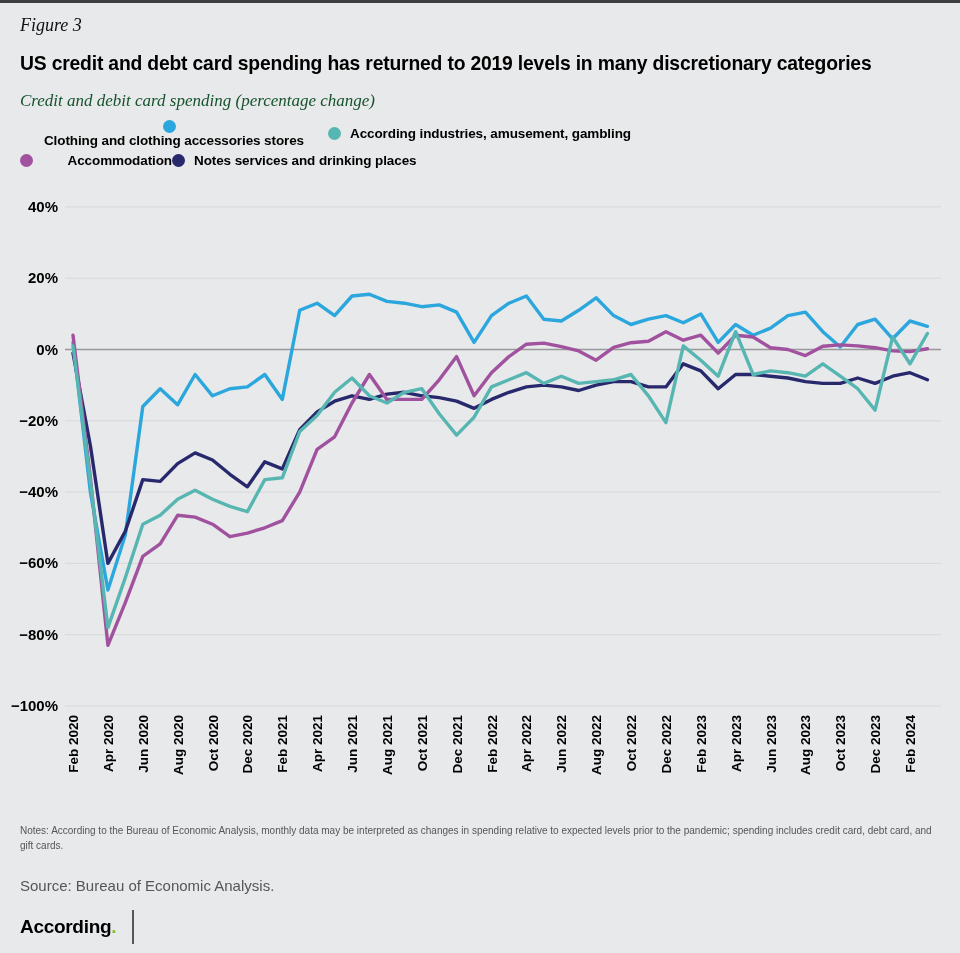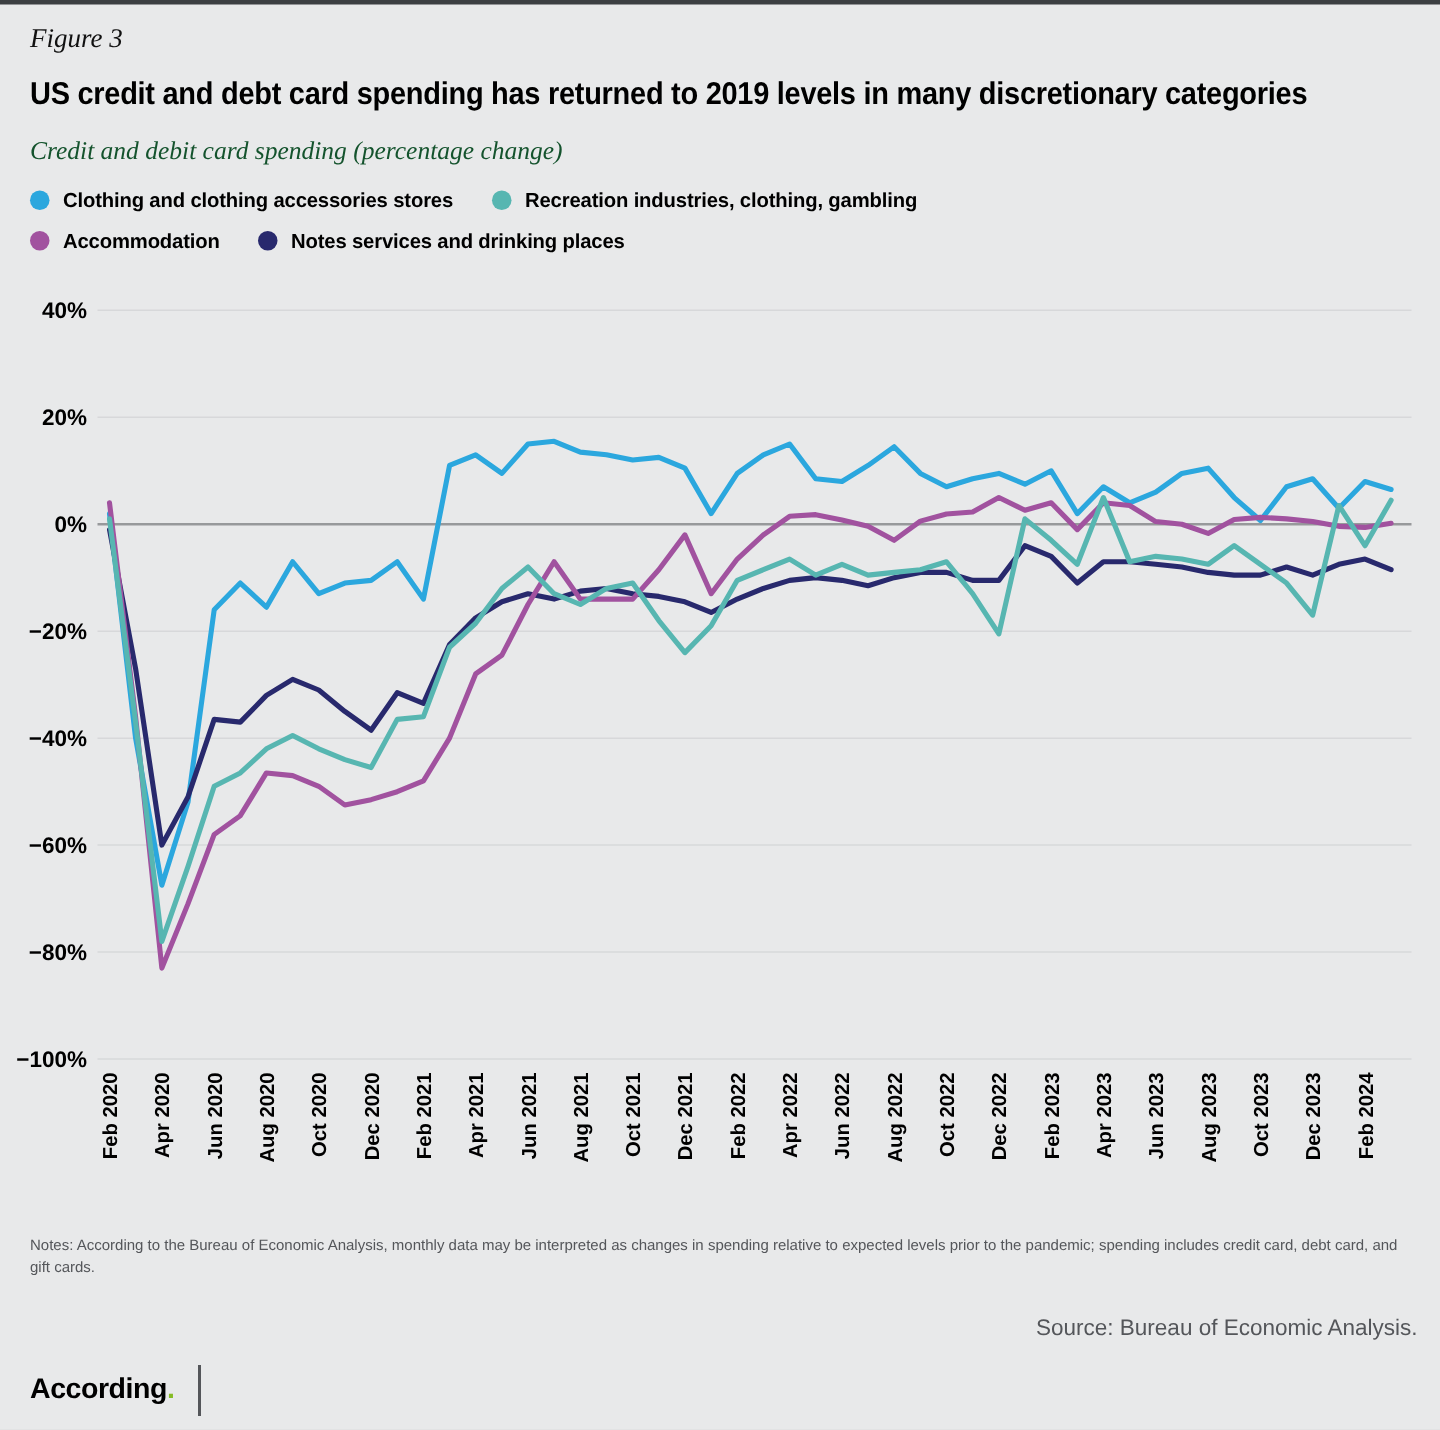--- a/index.html
+++ b/index.html
@@ -17,37 +17,37 @@
     font-size:21px;font-weight:bold;color:#000;letter-spacing:-0.2px;
     transform:scaleX(0.92);transform-origin:left center;white-space:nowrap;
   }
   .chart-subtitle{
     position:absolute;top:88px;left:20px;
     font-family:"Liberation Serif",serif;font-style:italic;font-size:17px;color:#14532d;
   }
   .legend{position:absolute;top:117px;left:20px;width:920px;}
   .legend-row{display:flex;align-items:center;height:27px;}
   .legend-item{display:flex;align-items:center;}
-  .legend-row:nth-child(1) .legend-item:nth-child(1){width:308px;}
-  .legend-row:nth-child(2) .legend-item:nth-child(1){width:152px;}
+  .legend-row:nth-child(1) .legend-item:nth-child(1){width:308px;flex-direction:column;}
+  .legend-row:nth-child(2) .legend-item:nth-child(1){width:152px;justify-content:space-between;}
   .legend-dot{width:13px;height:13px;border-radius:50%;margin-right:9px;flex:0 0 auto;}
   .legend-label{font-size:13.5px;font-weight:bold;color:#000;letter-spacing:-0.1px;}
   svg.plot{position:absolute;top:0;left:0;}
   .gridline{stroke:#D7D8DA;stroke-width:1;}
   .zeroline{stroke:#97999B;stroke-width:1.6;}
   .ytick{font-size:15px;font-weight:bold;fill:#000;font-family:"Liberation Sans",sans-serif;}
   .xtick{font-size:13.5px;font-weight:bold;fill:#000;font-family:"Liberation Sans",sans-serif;}
   .series-line{fill:none;stroke-width:3.4;stroke-linejoin:round;stroke-linecap:round;}
   .notes{
     position:absolute;top:820px;left:20px;width:925px;
     font-size:10px;color:#54565A;line-height:1.5;
   }
   .source{
     position:absolute;top:874px;left:20px;width:925px;
-    font-size:15px;color:#54565A;text-align:right;
+    font-size:15px;color:#54565A;
   }
   .footer-brand{
     position:absolute;top:906px;left:20px;width:925px;height:36px;
     display:flex;align-items:center;
   }
   .brand-word{font-size:19px;font-weight:800;color:#000;letter-spacing:-0.3px;}
   .brand-dot{color:#86BC25;}
   .brand-divider{width:2px;height:34px;background:#54565A;margin:0 14px 0 16px;}
   .brand-url{font-size:15.5px;color:#2b2b2b;}
 </style>
@@ -60,21 +60,21 @@
   <div class="chart-subtitle">Credit and debit card spending (percentage change)</div>
 
   <div class="legend" id="legend">
       <div class="legend-row">
         <div class="legend-item">
           <span class="legend-dot" style="background: rgb(43, 167, 222);"></span>
           <span class="legend-label">Clothing and clothing accessories stores</span>
         </div>
         <div class="legend-item">
           <span class="legend-dot" style="background: rgb(87, 182, 177);"></span>
-          <span class="legend-label">Recreation industries, clothing, gambling</span>
+          <span class="legend-label">According industries, amusement, gambling</span>
         </div>
       </div>
       <div class="legend-row">
         <div class="legend-item">
           <span class="legend-dot" style="background: rgb(161, 82, 159);"></span>
           <span class="legend-label">Accommodation</span>
         </div>
         <div class="legend-item">
           <span class="legend-dot" style="background: rgb(40, 41, 109);"></span>
           <span class="legend-label">Notes services and drinking places</span>

